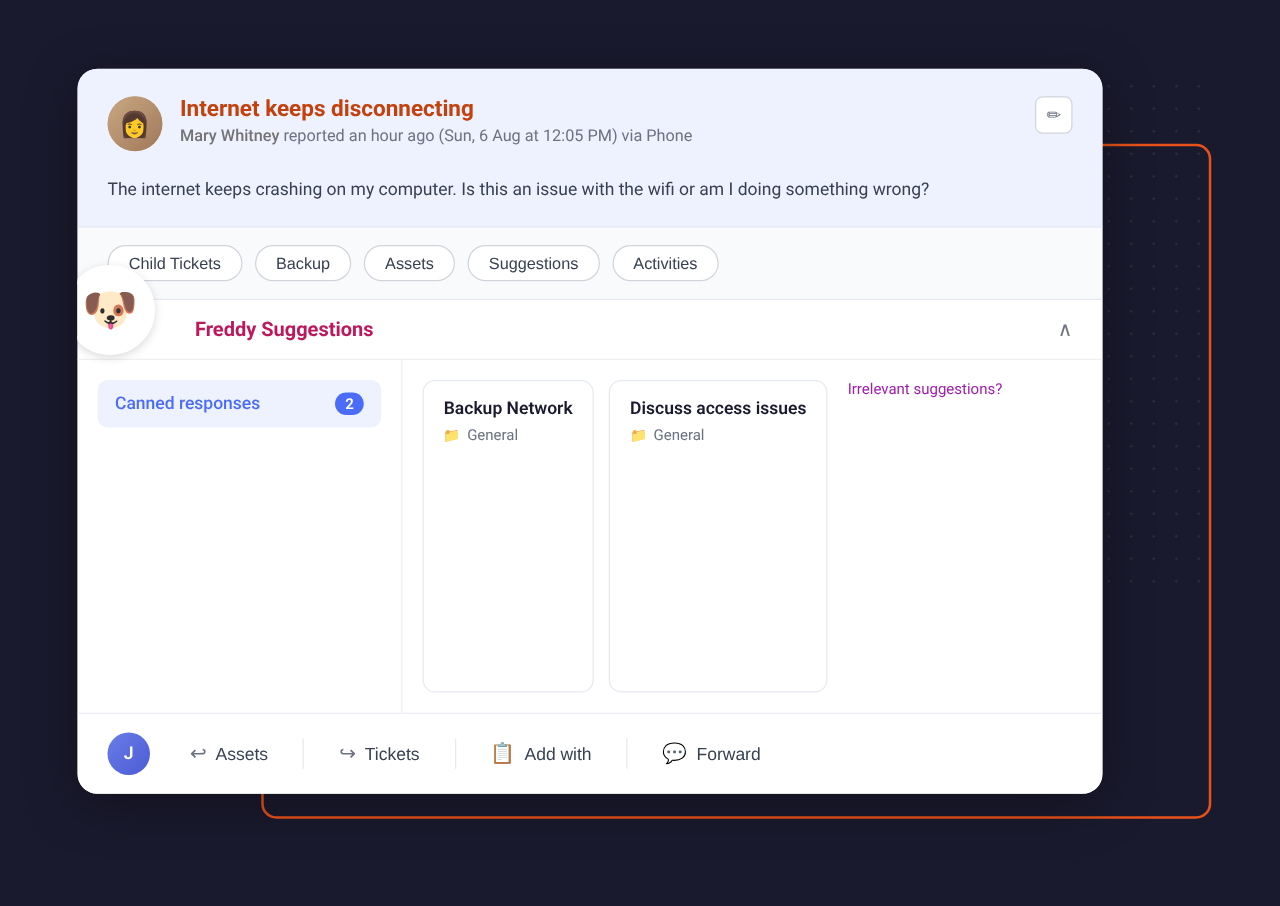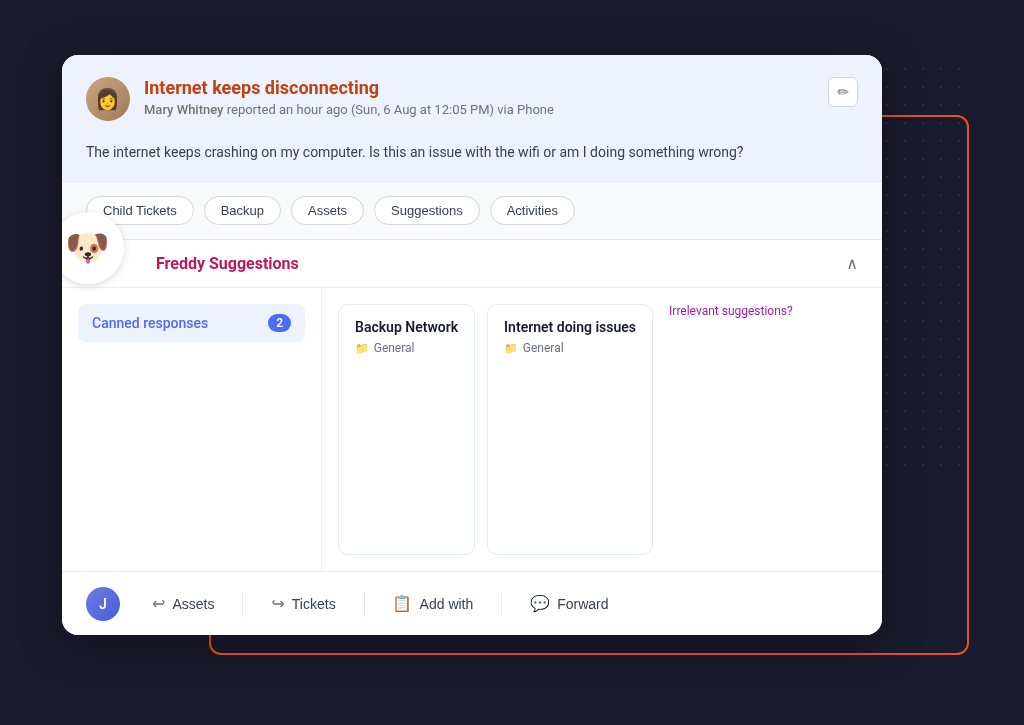--- a/index.html
+++ b/index.html
@@ -394,21 +394,21 @@
 
       <div class="right-panel">
         <div class="suggestion-card">
           <div class="suggestion-title">Backup Network</div>
           <div class="suggestion-tag">
             <span class="folder-icon">📁</span>
             <span>General</span>
           </div>
         </div>
         <div class="suggestion-card">
-          <div class="suggestion-title">Internet doing issues</div>
+          <div class="suggestion-title">Discuss access issues</div>
           <div class="suggestion-tag">
             <span class="folder-icon">📁</span>
             <span>General</span>
           </div>
         </div>
         <div class="irrelevant-text">Irrelevant suggestions?</div>
       </div>
     </div>
   </div>
 

